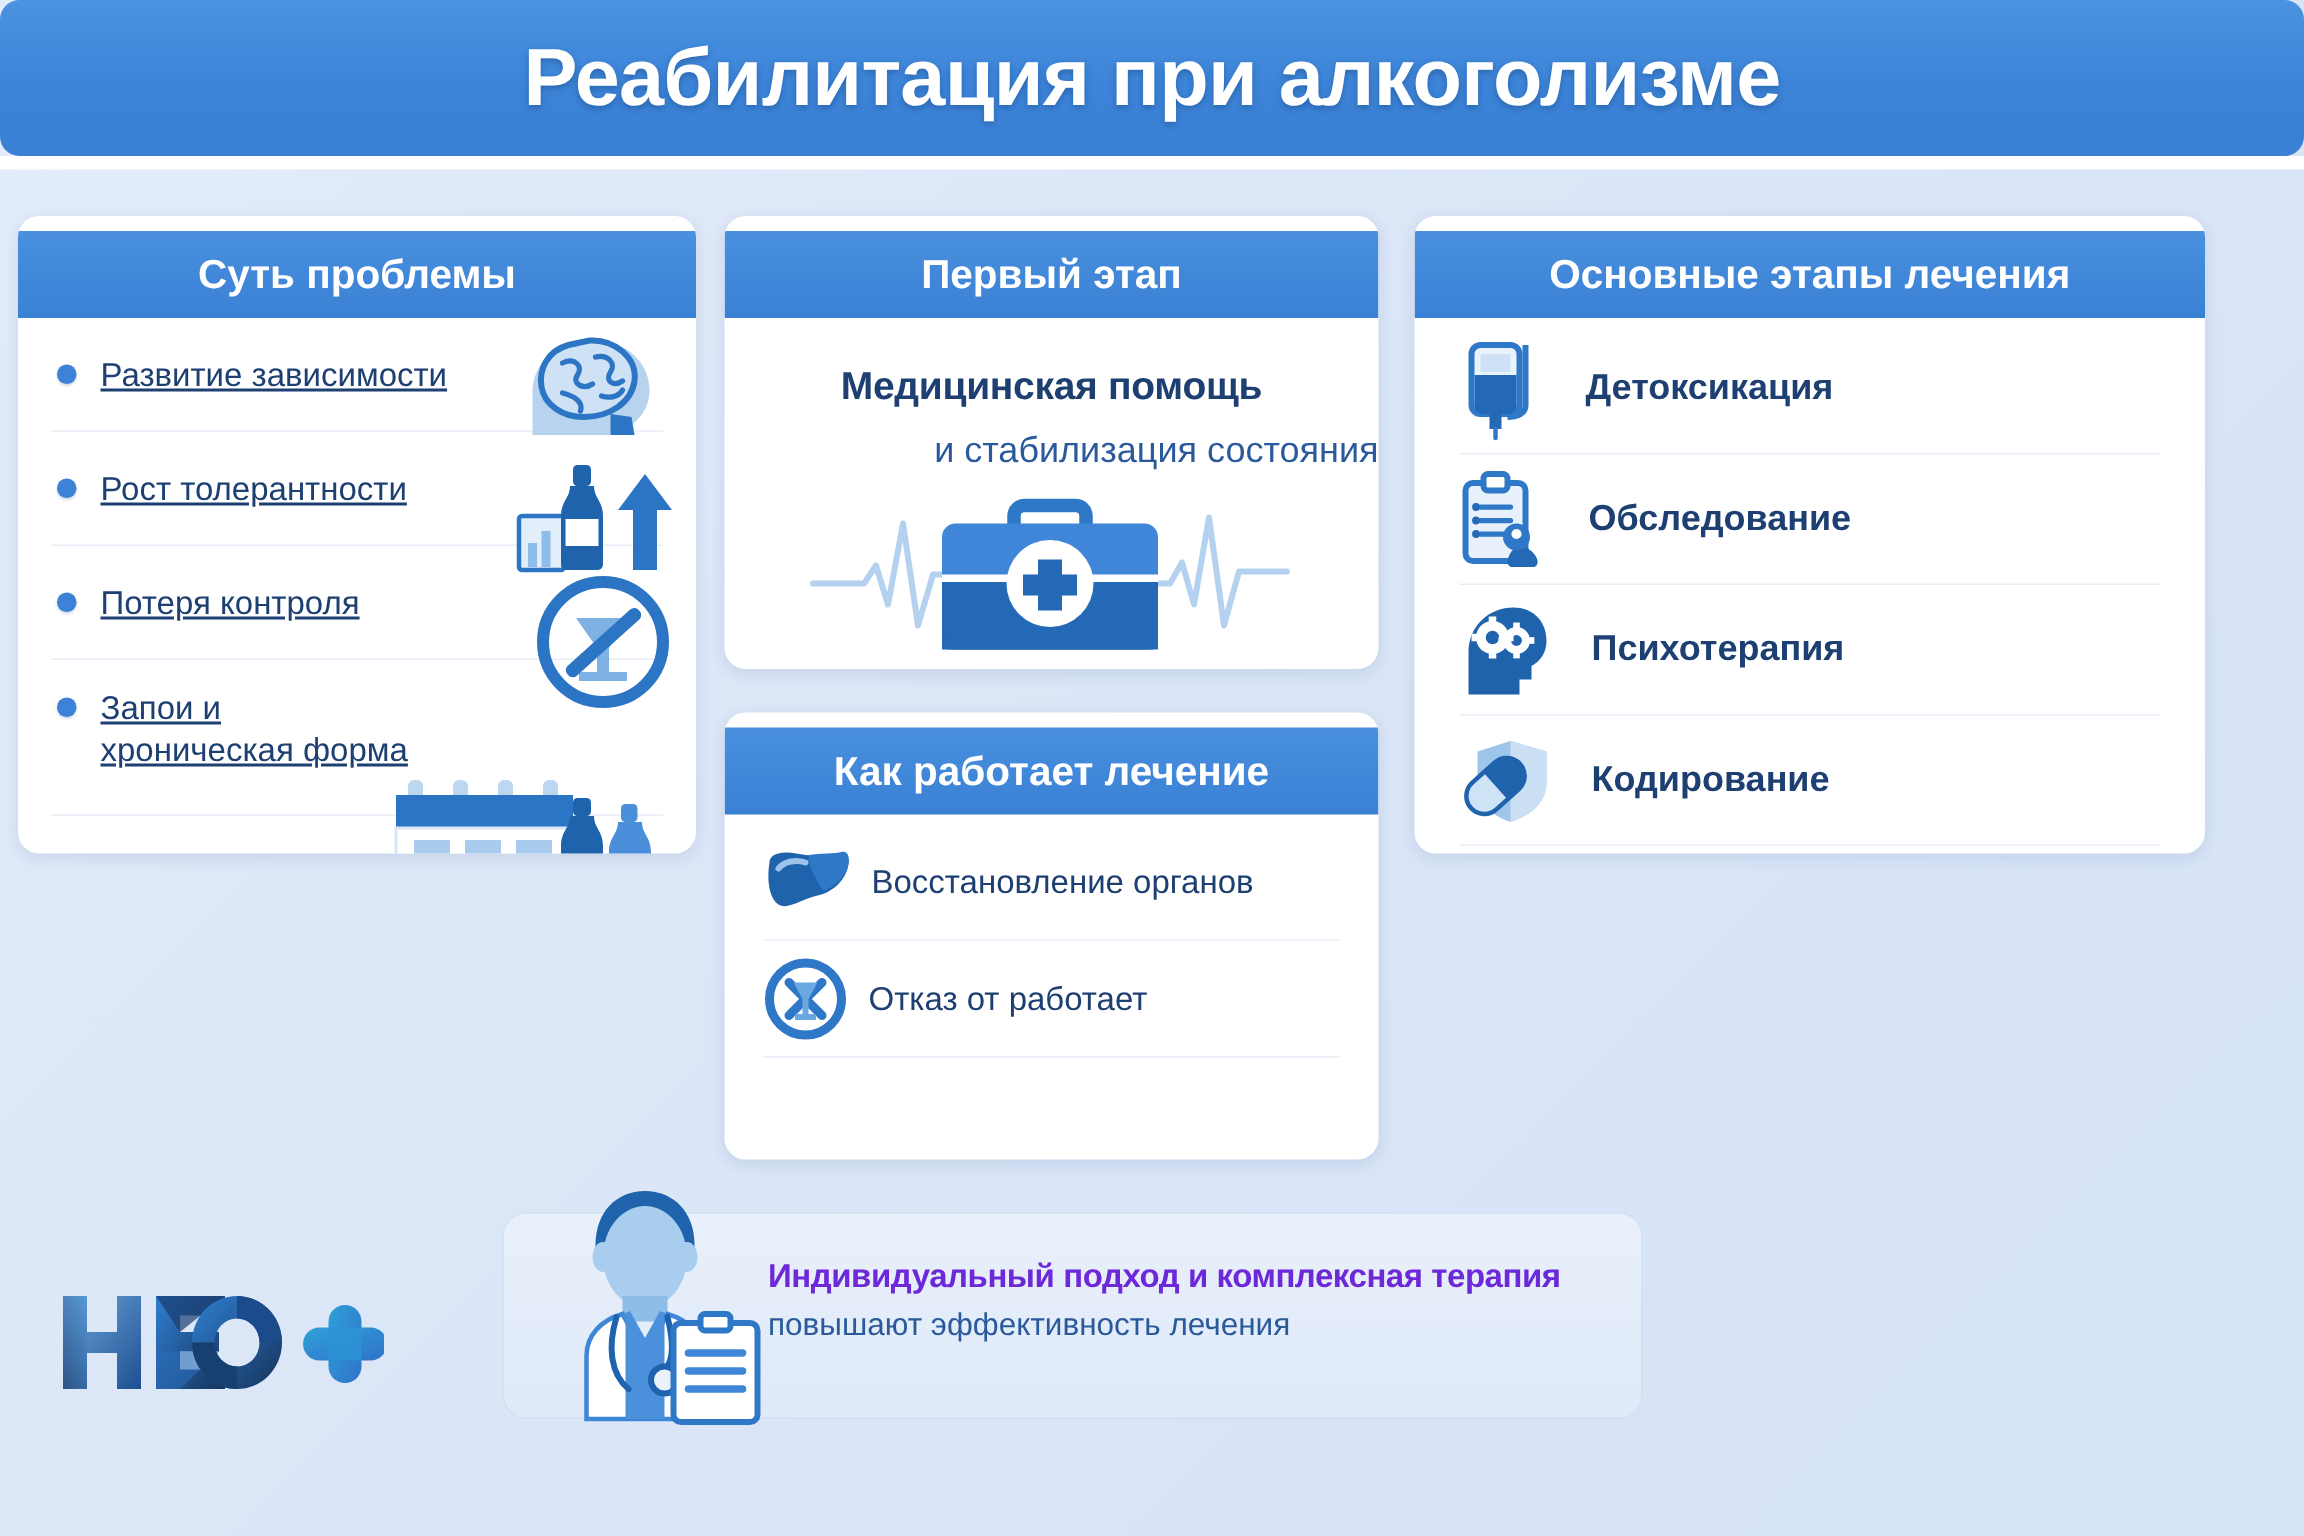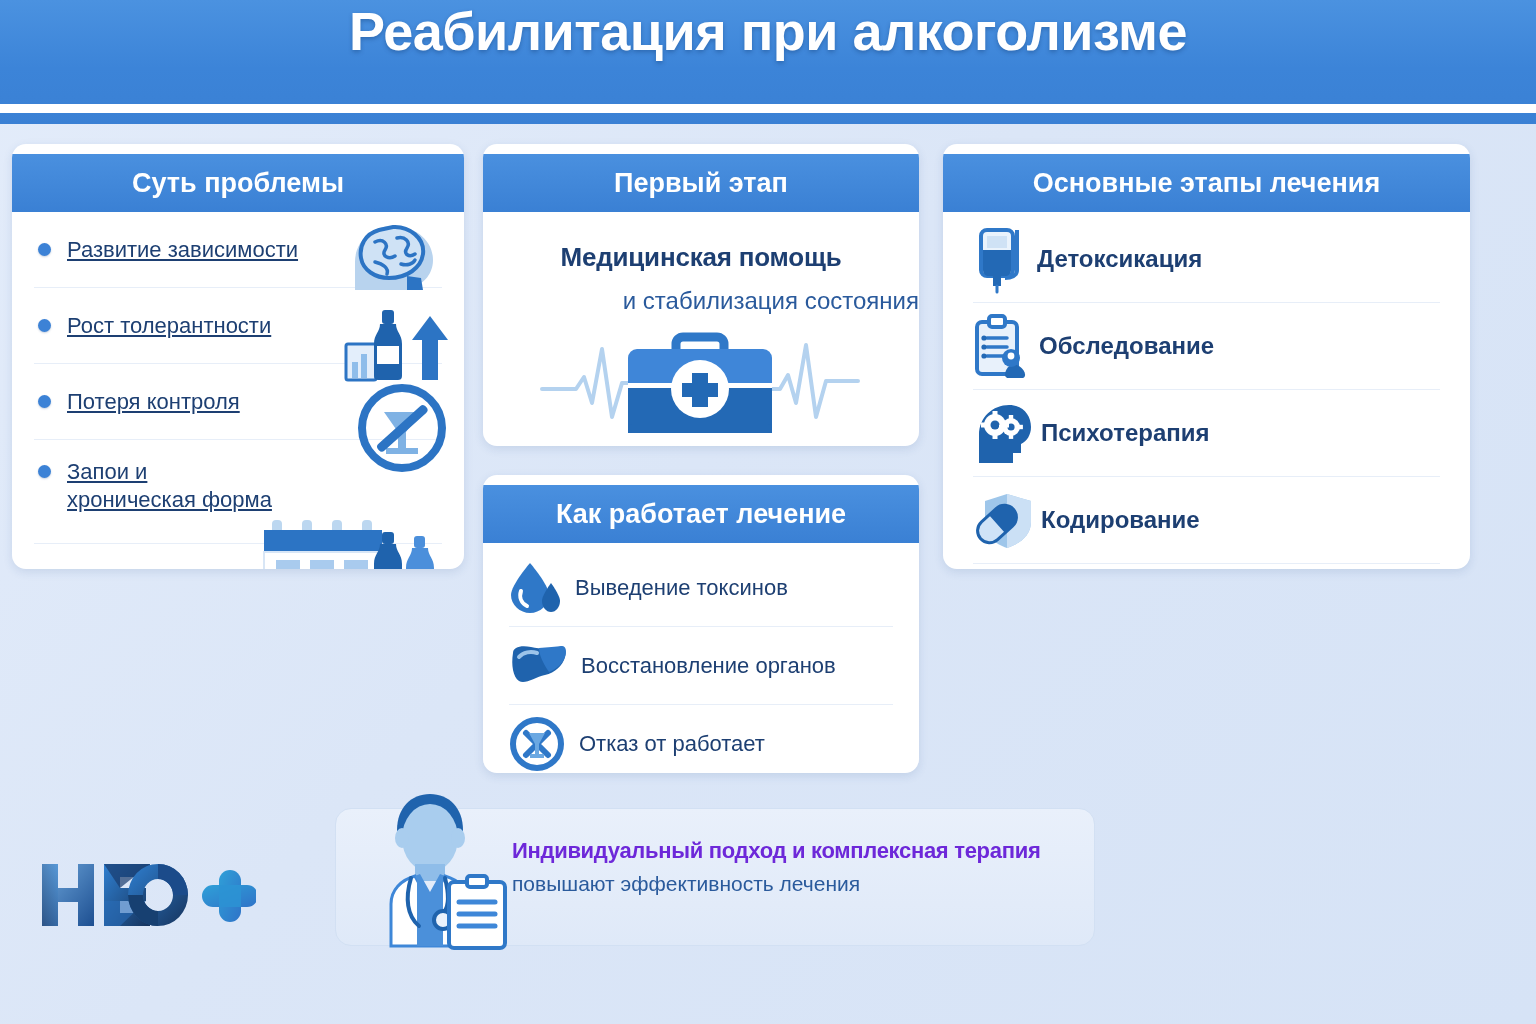--- a/index.html
+++ b/index.html
@@ -7,23 +7,23 @@
   body {
     font-family: "Liberation Sans", "DejaVu Sans", sans-serif;
     background: linear-gradient(135deg, #e3ecfa 0%, #dbe6f7 45%, #d6e3f6 100%);
     position: relative;
     overflow: hidden;
     color: #16406f;
   }
 
   
   .header-banner {
-    position: absolute; left: 0; top: 0; width: 1536px; height: 124px;
+    position: absolute; left: 0; top: 0; width: 1536px; height: 104px;
     background: linear-gradient(180deg, #4b92e0 0%, #3c84d8 55%, #3a80d4 100%);
-    display: flex; justify-content: center;
+    display: flex; align-items: center; justify-content: center; border-radius: 13px;
   }
   .header-title {
     color: #ffffff;
     font-size: 54px;
     font-weight: bold;
     letter-spacing: -0.5px;
     text-shadow: 0 2px 4px rgba(12,50,100,.35);
     white-space: nowrap;
   }
   .header-underline {
@@ -94,21 +94,21 @@
     display: flex; align-items: center; gap: 14px;
     height: 78px; border-bottom: 1px solid #e7eef8;
   }
   .how-row:last-child { border-bottom: 1px solid #e7eef8; }
   .how-label { font-size: 22px; color: #1d3f72; }
 
   
   #card-stages { left: 943px; top: 144px; width: 527px; height: 425px; }
   .stages-list { padding: 4px 30px 0 30px; }
   .stage-row {
-    display: flex; align-items: center; gap: 8px;
+    display: flex; align-items: center; gap: 28px;
     height: 87px; border-bottom: 1px solid #e7eef8;
   }
   .stage-row:last-child { border-bottom: 1px solid #e7eef8; }
   .stage-label { font-size: 24px; font-weight: bold; color: #1d3f72; }
 
   
   #note-box {
     position: absolute; left: 335px; top: 808px; width: 760px; height: 138px;
     background: linear-gradient(180deg, #e9f0fb 0%, #dfe9f8 100%);
     border: 1px solid #d2e0f3;
@@ -227,28 +227,20 @@
       </svg>
     </div>
   </div>
 </div>
 
 <div class="card" id="card-how">
   <div class="card-head">Как работает лечение</div>
   <div class="card-body">
     <div class="how-list">
 
-      <div class="how-row">
-        <svg width="52" height="54" viewBox="0 0 52 54">
-          <path d="M21 2 C21 2 2 24 2 34 C2 44 11 52 21 52 C31 52 40 44 40 34 C40 24 21 2 21 2 Z" fill="#2f78c8"></path>
-          <path d="M12 30 C10 36 12 42 18 45" fill="none" stroke="#ffffff" stroke-width="4" stroke-linecap="round"></path>
-          <path d="M42 22 C42 22 33 34 33 40 C33 46 37 51 42 51 C47 51 51 46 51 40 C51 34 42 22 42 22 Z" fill="#1f63ad"></path>
-        </svg>
-        <span class="how-label">Выведение токсинов</span>
-      </div>
 
       <div class="how-row">
         <svg width="58" height="46" viewBox="0 0 58 46">
           <path d="M4 10 C4 4 12 2 22 4 C32 6 42 6 50 4 C56 3 58 8 56 14 C54 22 46 30 36 32 C26 34 16 42 10 38 C4 34 2 22 4 10 Z" fill="#1f63ad"></path>
           <path d="M30 5 C38 4 48 4 52 3 C57 2 58 8 56 14 C54 20 48 26 40 29 C34 20 30 12 30 5 Z" fill="#2f78c8"></path>
           <path d="M10 14 C14 9 22 8 28 10" fill="none" stroke="#9cc4ea" stroke-width="4" stroke-linecap="round"></path>
         </svg>
         <span class="how-label">Восстановление органов</span>
       </div>
 

